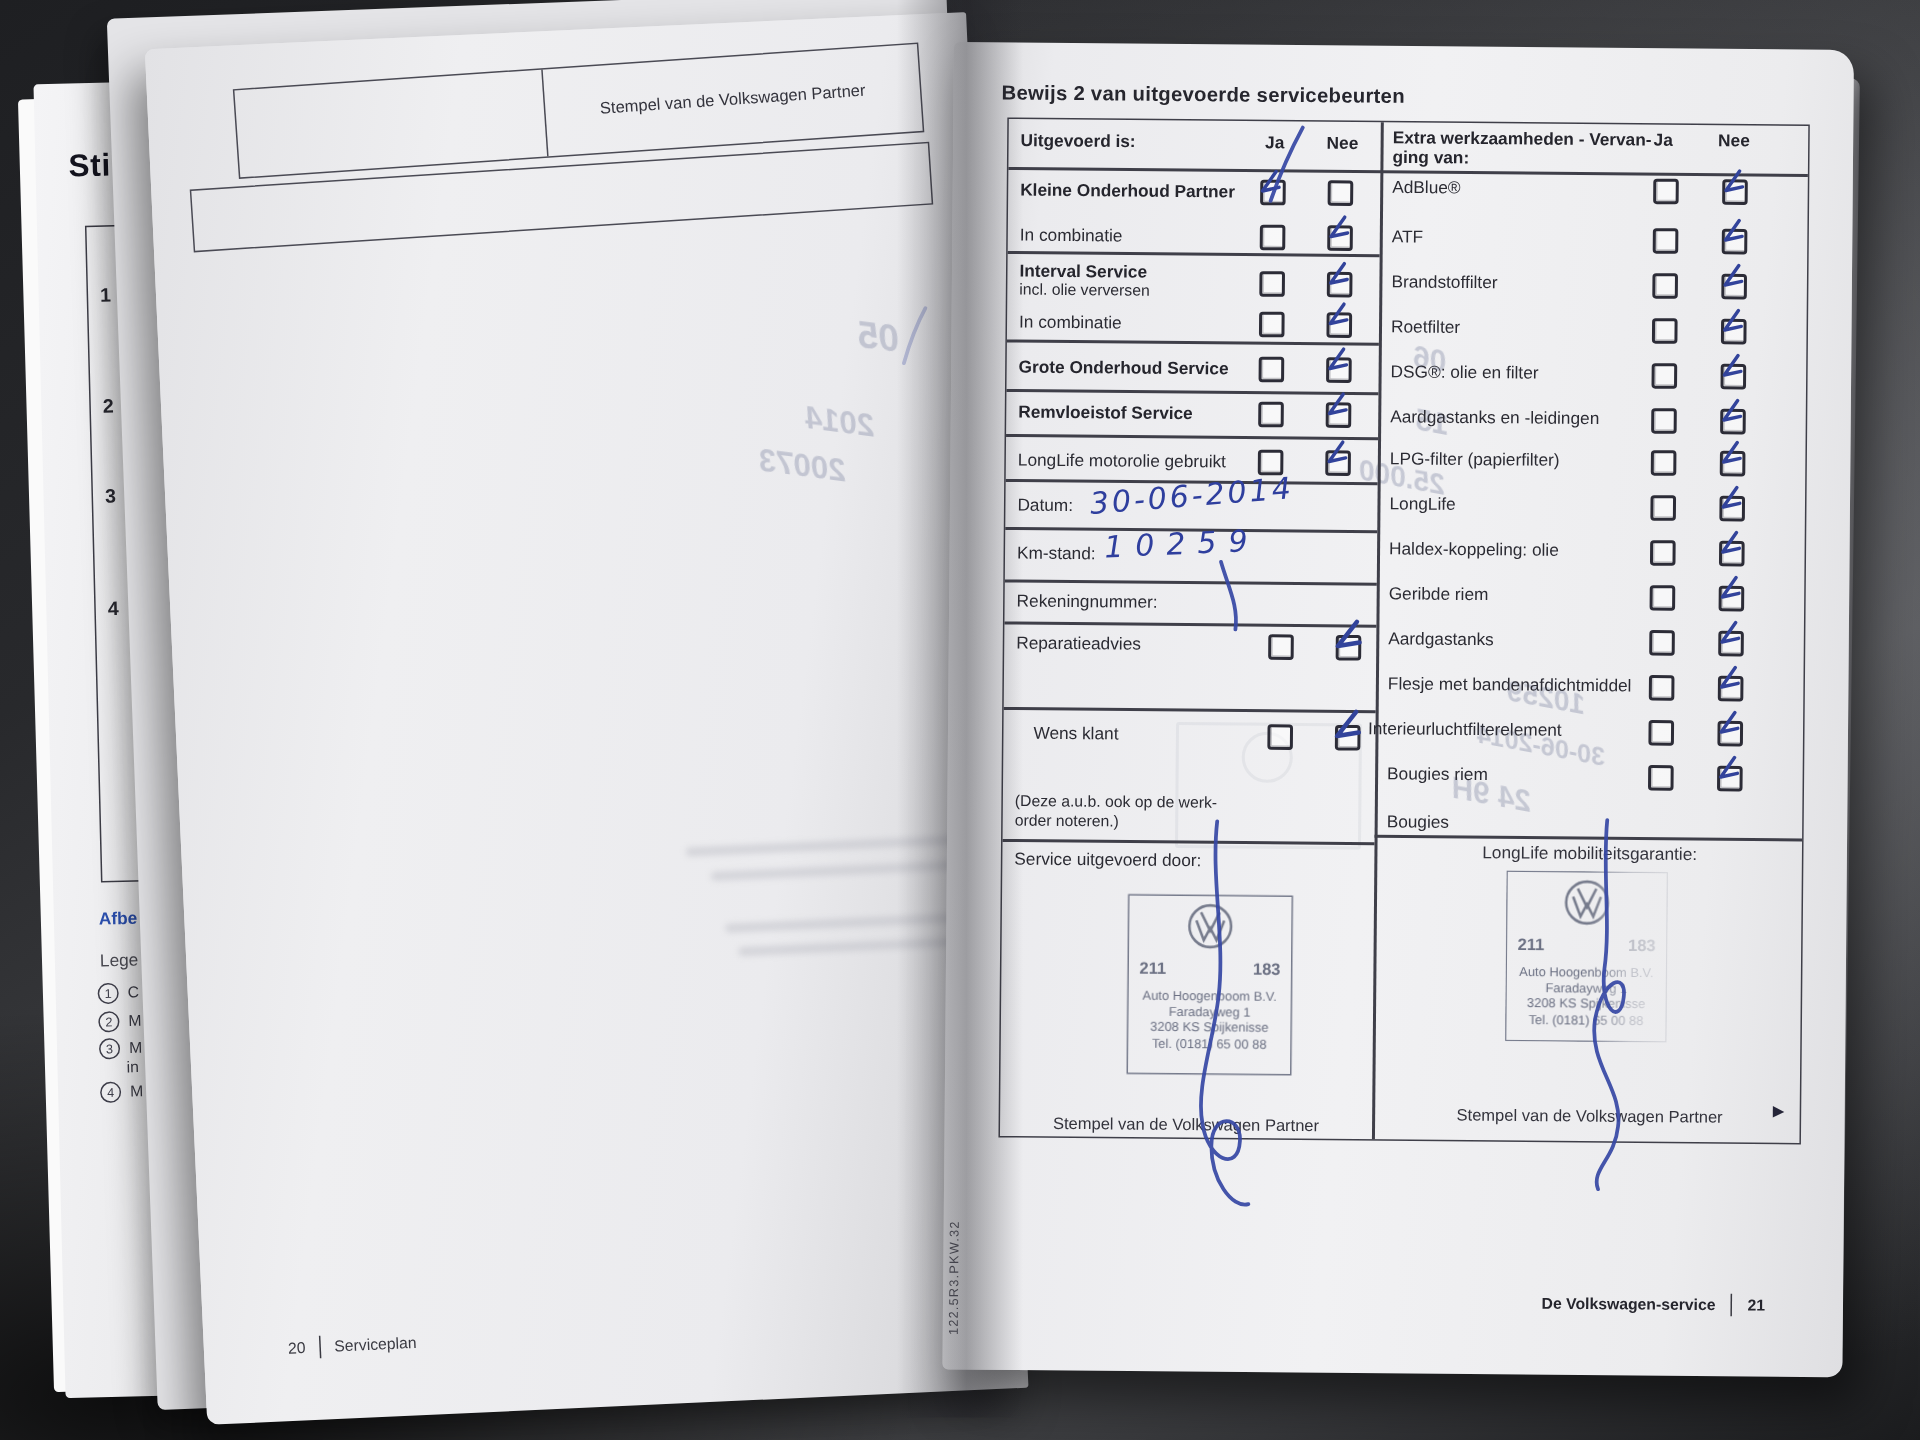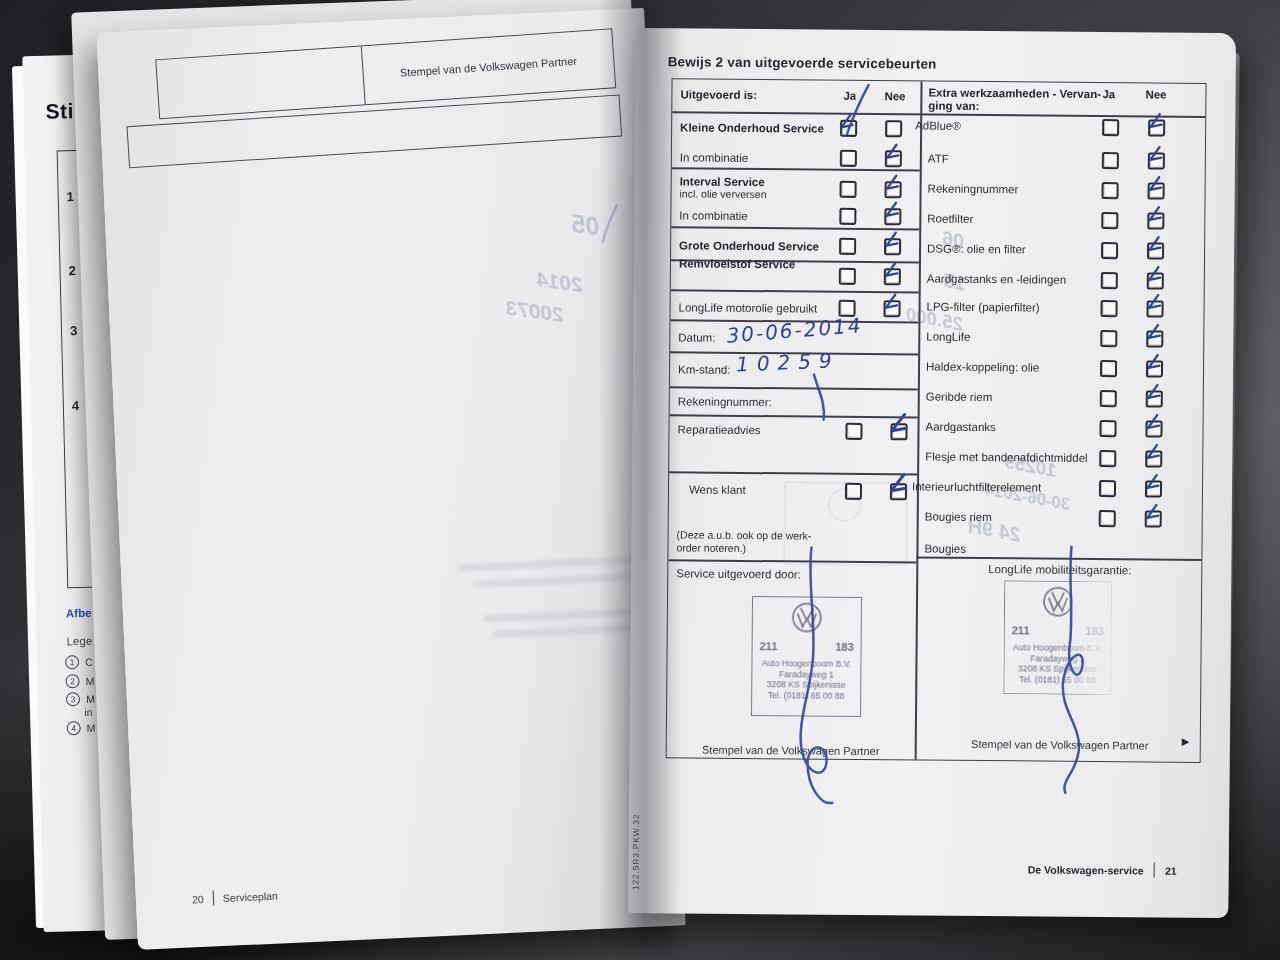--- a/index.html
+++ b/index.html
@@ -195,21 +195,21 @@
 
       <span class="lbl b" style="left:8px;top:9px">Uitgevoerd is:</span>
       <span class="lbl b" style="left:171px;top:9px">Ja</span>
       <span class="lbl b" style="left:212px;top:9px">Nee</span>
 
       <span class="lbl b" style="left:256px;top:5px">Extra werkzaamheden - Vervan-</span>
       <span class="lbl b" style="left:256px;top:18px">ging van:</span>
       <span class="lbl b" style="left:430px;top:5px">Ja</span>
       <span class="lbl b" style="left:473px;top:5px">Nee</span>
 
-      <span class="lbl b" style="left:8px;top:42px">Kleine Onderhoud Service</span>
+      <span class="lbl b" style="left:8px;top:42px">Kleine Onderhoud Partner</span>
       <span class="cb" style="left:168px;top:39px"></span>
       <span class="cb" style="left:213px;top:39px"></span>
       <svg class="mk" style="left:165px;top:32px">
           <use href="#ck"></use>
         </svg>
 
       <span class="lbl" style="left:8px;top:72px">In combinatie</span>
       <span class="cb" style="left:168px;top:69px"></span>
       <span class="cb" style="left:213px;top:69px"></span>
       <svg class="mk" style="left:211px;top:62px">
@@ -231,21 +231,21 @@
           <use href="#ck"></use>
         </svg>
 
       <span class="lbl b" style="left:8px;top:160px">Grote Onderhoud Service</span>
       <span class="cb" style="left:168px;top:157px"></span>
       <span class="cb" style="left:213px;top:157px"></span>
       <svg class="mk" style="left:211px;top:150px">
           <use href="#ck"></use>
         </svg>
 
-      <span class="lbl b" style="left:8px;top:178px">Remvloeistof Service</span>
+      <span class="lbl b" style="left:8px;top:190px">Remvloeistof Service</span>
       <span class="cb" style="left:168px;top:187px"></span>
       <span class="cb" style="left:213px;top:187px"></span>
       <svg class="mk" style="left:211px;top:180px">
           <use href="#ck"></use>
         </svg>
 
       <span class="lbl" style="left:8px;top:222px">LongLife motorolie gebruikt</span>
       <span class="cb" style="left:168px;top:219px"></span>
       <span class="cb" style="left:213px;top:219px"></span>
       <svg class="mk" style="left:211px;top:212px">
@@ -290,35 +290,35 @@
         </div>
         <div class="s-lines">
           <div>Auto Hoogenboom B.V.</div>
           <div>Faradayweg 1</div>
           <div>3208 KS  Spijkenisse</div>
           <div>Tel. (0181) 65 00 88</div>
         </div>
       </div>
       <div class="caption" style="left:10px;top:664px;width:228px">Stempel van de Volkswagen Partner</div>
 
-      <span class="lbl" style="left:243px;top:38px">AdBlue®</span>
+      <span class="lbl" style="left:256px;top:38px">AdBlue®</span>
       <span class="cb" style="left:430px;top:36px"></span>
       <span class="cb" style="left:476px;top:36px"></span>
       <svg class="mk" style="left:474px;top:29px">
           <use href="#ck"></use>
         </svg>
 
       <span class="lbl" style="left:256px;top:71px">ATF</span>
       <span class="cb" style="left:430px;top:69px"></span>
       <span class="cb" style="left:476px;top:69px"></span>
       <svg class="mk" style="left:474px;top:62px">
           <use href="#ck"></use>
         </svg>
 
-      <span class="lbl" style="left:256px;top:101px">Rekeningnummer</span>
+      <span class="lbl" style="left:256px;top:101px">Brandstoffilter</span>
       <span class="cb" style="left:430px;top:99px"></span>
       <span class="cb" style="left:476px;top:99px"></span>
       <svg class="mk" style="left:474px;top:92px">
           <use href="#ck"></use>
         </svg>
 
       <span class="lbl" style="left:256px;top:131px">Roetfilter</span>
       <span class="cb" style="left:430px;top:129px"></span>
       <span class="cb" style="left:476px;top:129px"></span>
       <svg class="mk" style="left:474px;top:122px">

